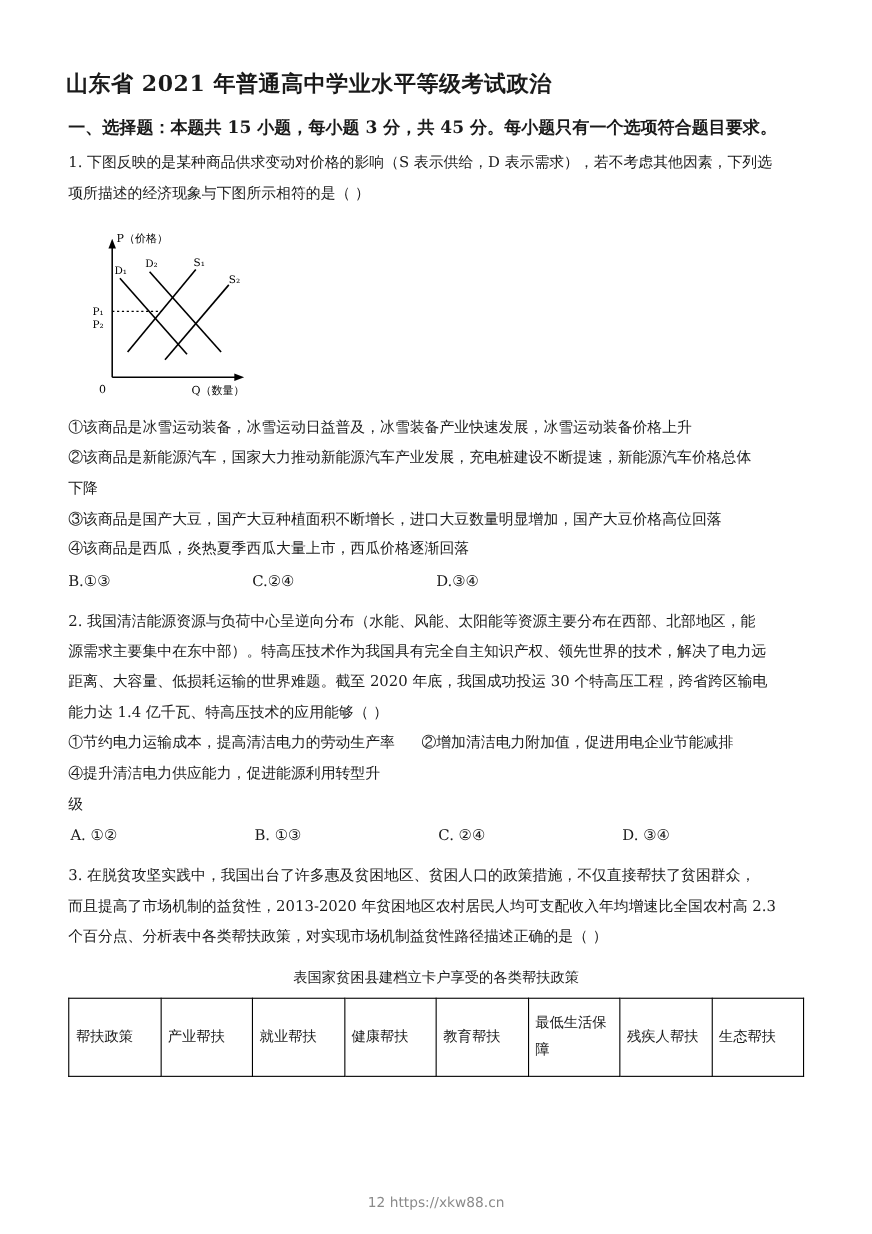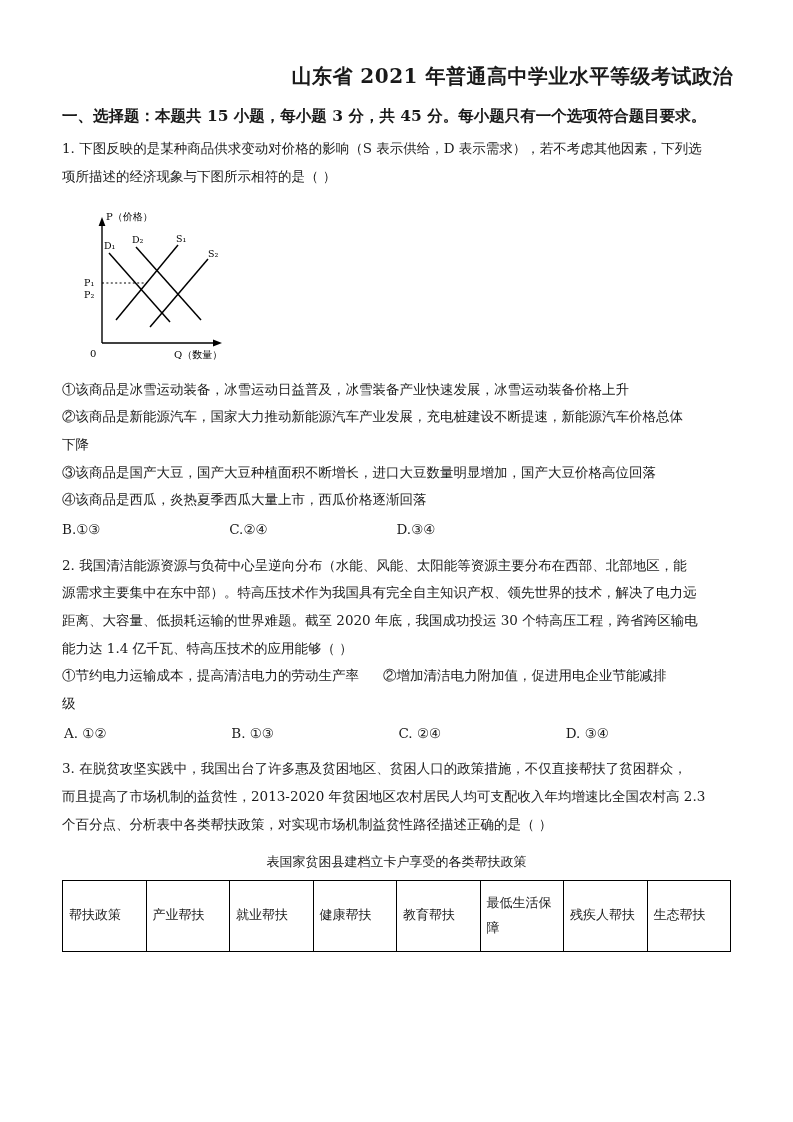--- a/index.html
+++ b/index.html
@@ -17,21 +17,21 @@
   }
   .page {
     position: absolute;
     left: 0; top: 0;
     width: 793px;
     height: 1122px;
     padding: 0;
     box-sizing: border-box;
   }
   .doc-title {
-    text-align: right;
+    text-align: left;
     font-size: 20px;
     font-weight: bold;
     letter-spacing: 0.5px;
     margin: 62px 0 0 0;
     padding: 0 60px;
     line-height: 1.4;
     font-family: "DejaVu Serif", "Liberation Serif", serif;
   }
   .section-heading {
     font-size: 15.5px;
@@ -189,20 +189,21 @@
       <div class="q-text">2. 我国清洁能源资源与负荷中心呈逆向分布（水能、风能、太阳能等资源主要分布在西部、北部地区，能</div>
       <div class="q-text" style="margin-top:0">源需求主要集中在东中部）。特高压技术作为我国具有完全自主知识产权、领先世界的技术，解决了电力远</div>
       <div class="q-text" style="margin-top:0">距离、大容量、低损耗运输的世界难题。截至 2020 年底，我国成功投运 30 个特高压工程，跨省跨区输电</div>
       <div class="q-text" style="margin-top:0">能力达 1.4 亿千瓦、特高压技术的应用能够（      ）</div>
 
       <div class="opt-two-col">
         <span>①节约电力运输成本，提高清洁电力的劳动生产率</span>
         <span>②增加清洁电力附加值，促进用电企业节能减排</span>
       </div>
       <div class="opt-two-col">
+        <span>④提升清洁电力供应能力，促进能源利用转型升</span>
       </div>
       <div class="opt-line">级</div>
 
       <div class="choices indent">
         <span>A. ①②</span>
         <span>B. ①③</span>
         <span>C. ②④</span>
         <span>D. ③④</span>
       </div>
     </div>
@@ -225,14 +226,15 @@
             <td>最低生活保障</td>
             <td>残疾人帮扶</td>
             <td>生态帮扶</td>
           </tr>
         </tbody>
       </table>
     </div>
 
   </div>
 
+  <div class="footer">12 https://xkw88.cn</div>
 
 </div>
 
 </body></html>

